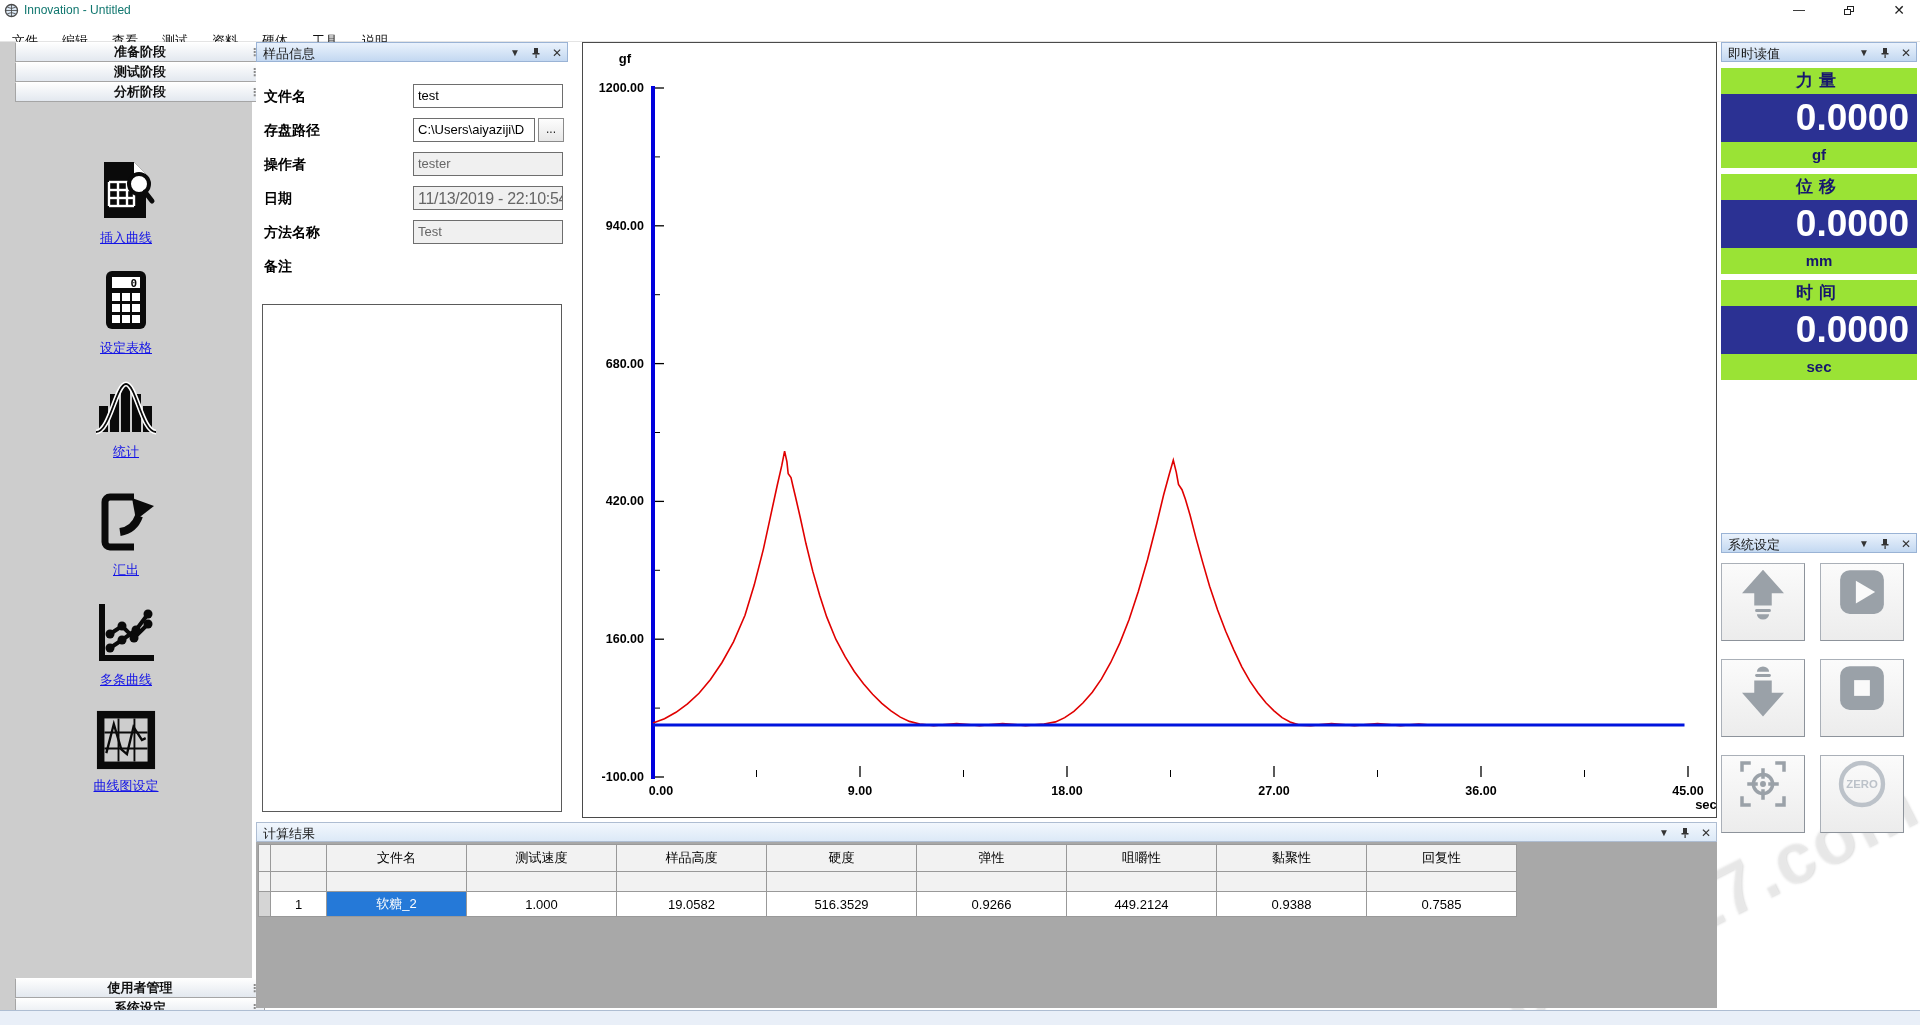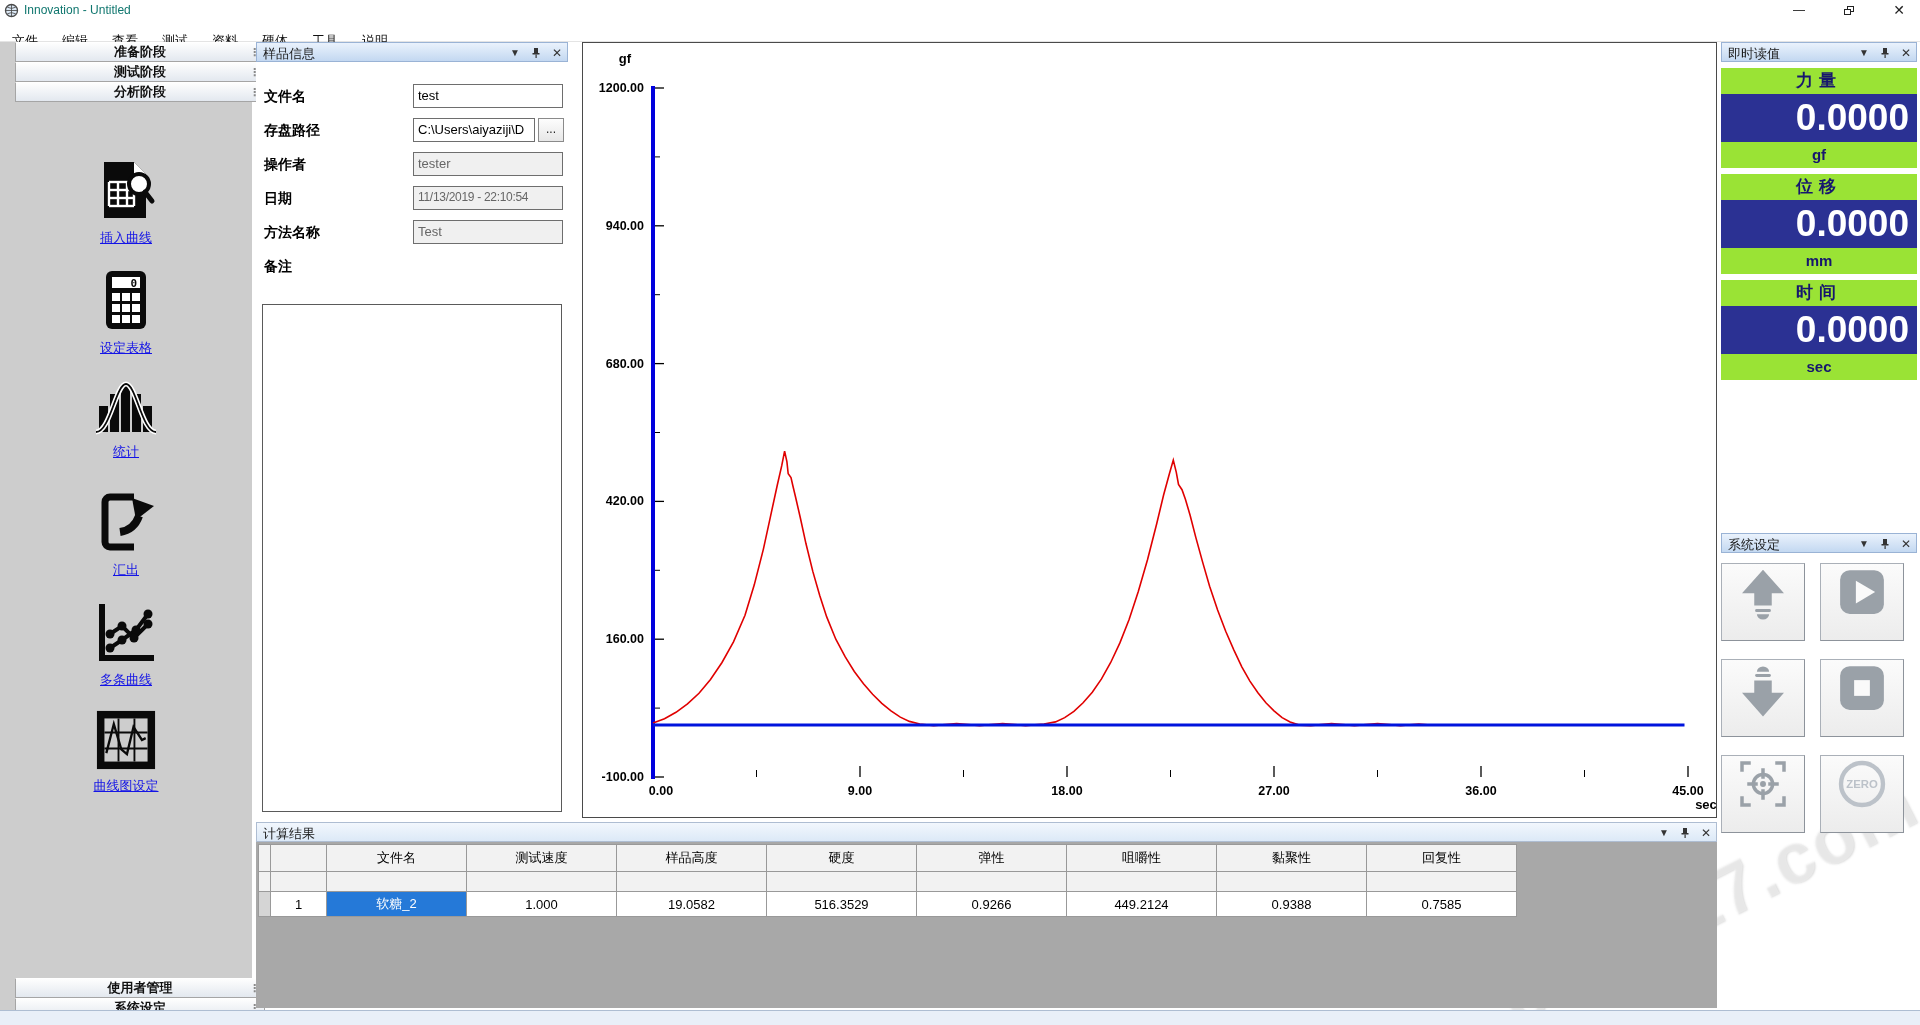--- a/index.html
+++ b/index.html
@@ -242,21 +242,21 @@
       <div class="f-input" style="top:22px;">test</div>
 
       <span class="f-label" style="top:60px;">存盘路径</span>
       <div class="f-input" style="top:56px; width:122px;">C:\Users\aiyaziji\D</div>
       <div class="browse-btn" style="top:56px;">...</div>
 
       <span class="f-label" style="top:94px;">操作者</span>
       <div class="f-input ro" style="top:90px;">tester</div>
 
       <span class="f-label" style="top:128px;">日期</span>
-      <div class="f-input ro" style="top:124px; font-size:12px; letter-spacing:-0.3px;">11/13/2019 - 22:10:54</div>
+      <div class="f-input ro" style="top:124px; font-size:16px; letter-spacing:-0.3px;">11/13/2019 - 22:10:54</div>
 
       <span class="f-label" style="top:162px;">方法名称</span>
       <div class="f-input ro" style="top:158px;">Test</div>
 
       <span class="f-label" style="top:180px;margin-top:16px;">备注</span>
       <div class="remark-box"></div>
     </div>
   </div>
 
   <div class="chart-panel">

